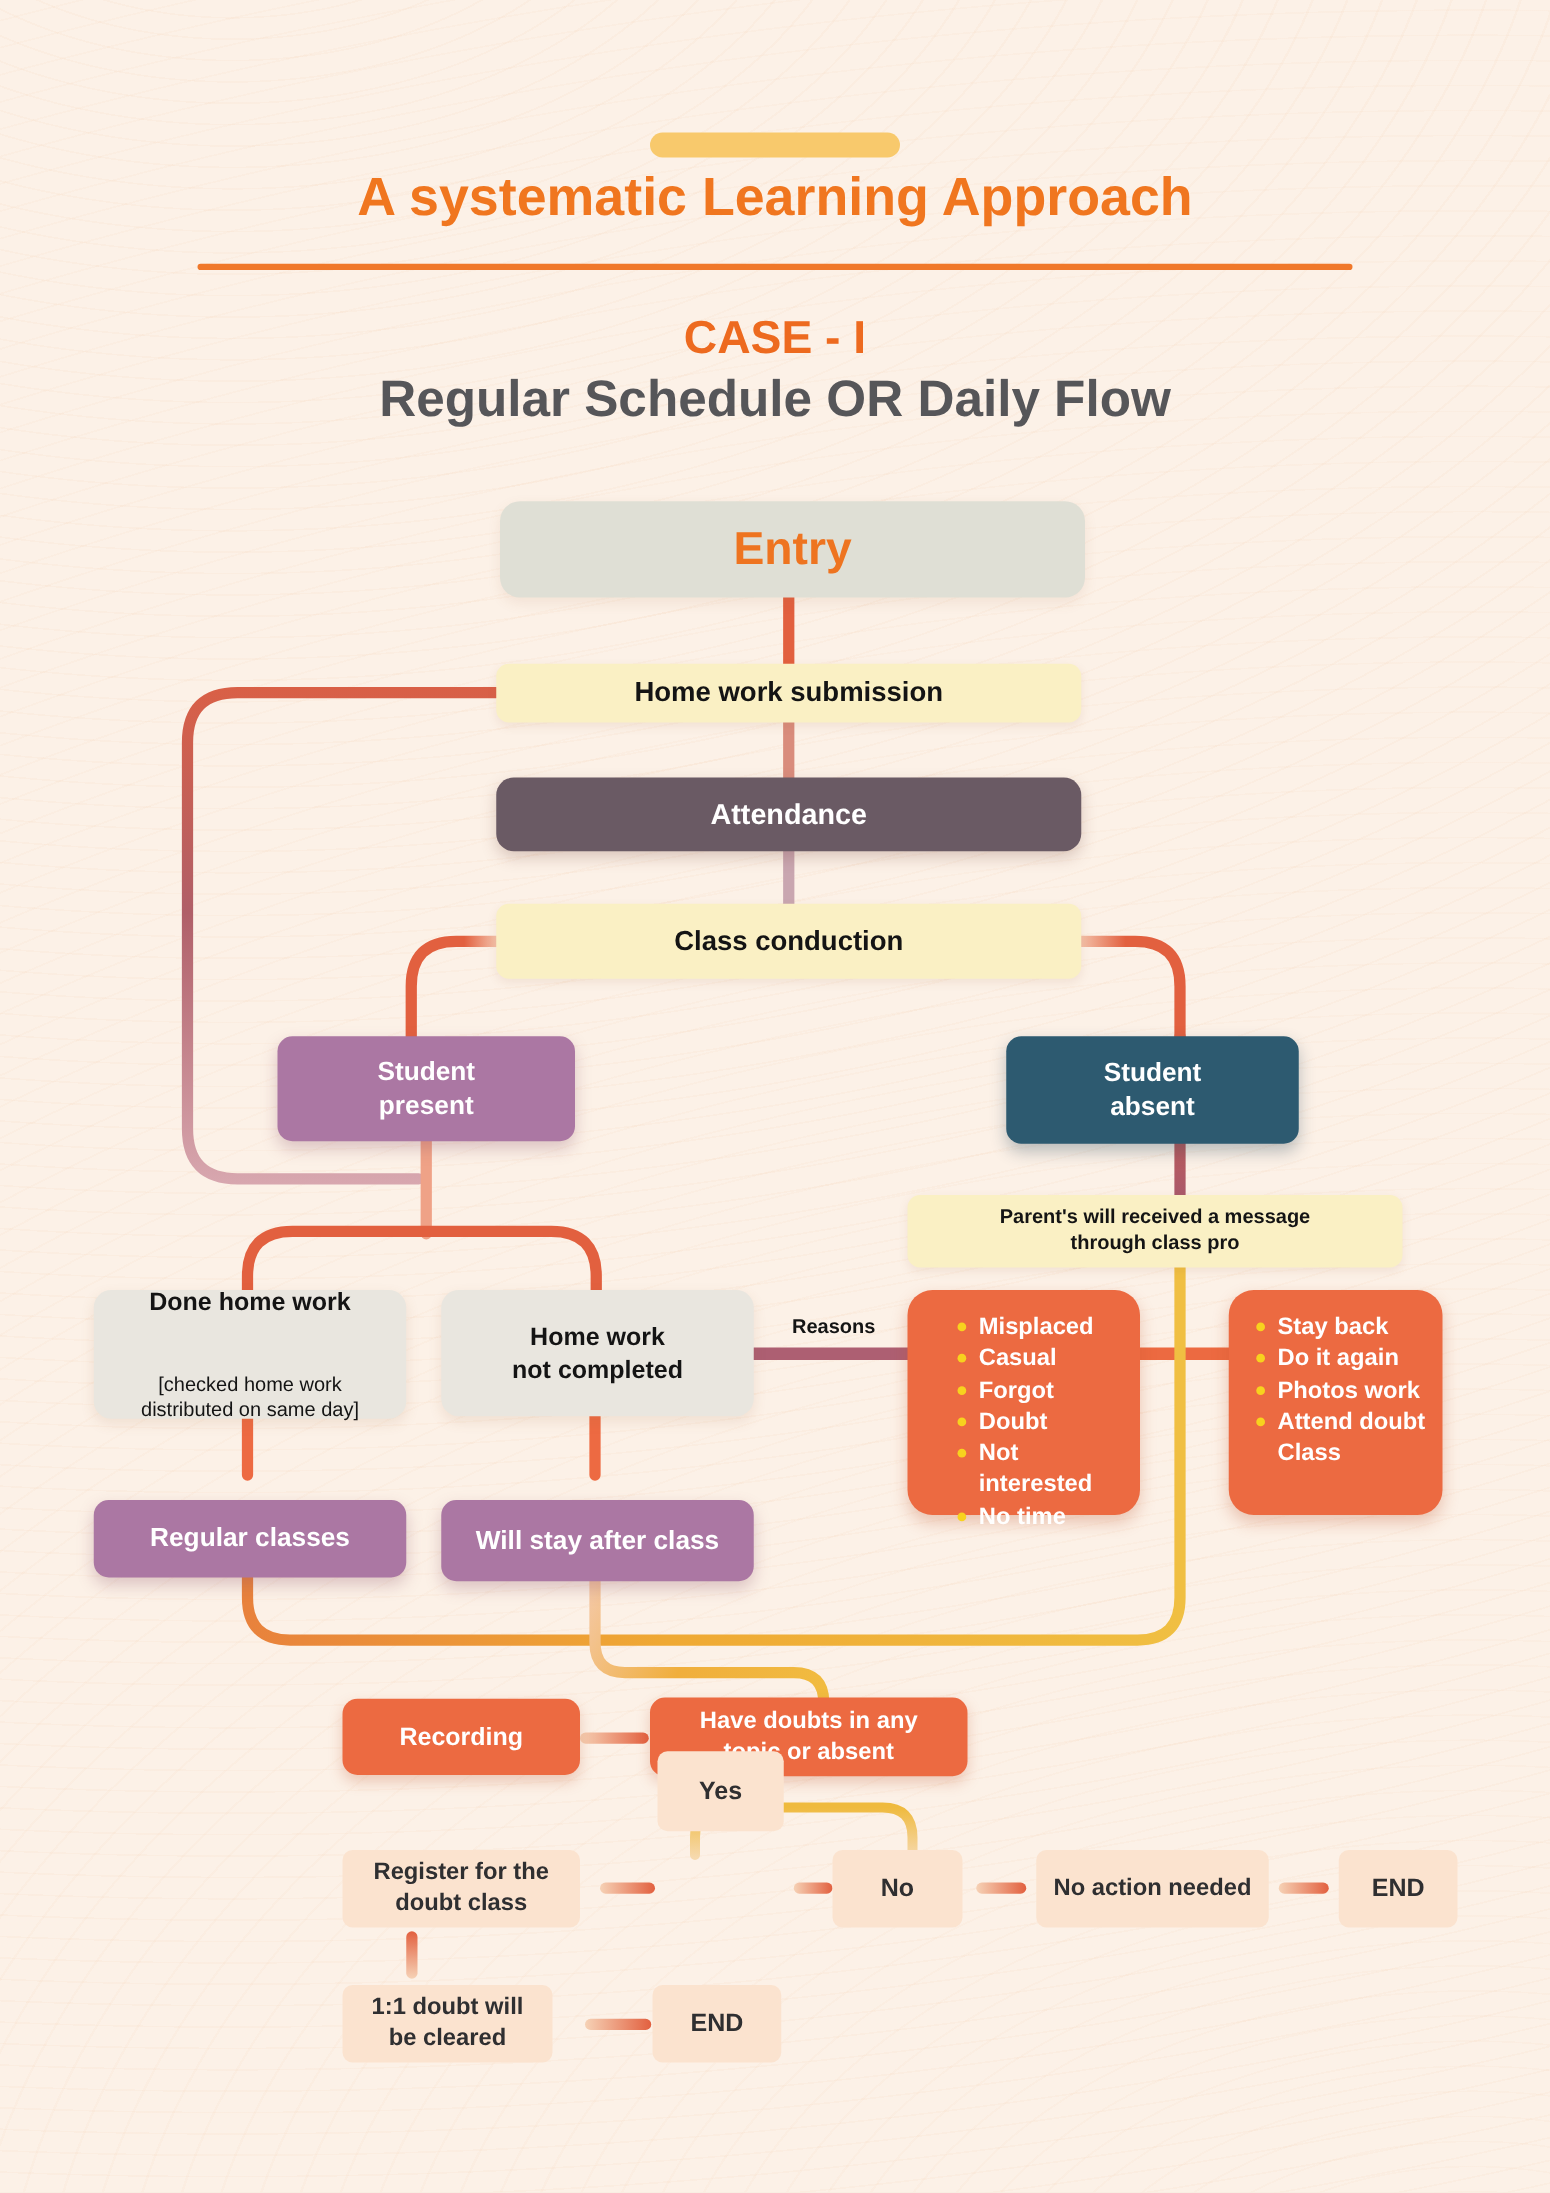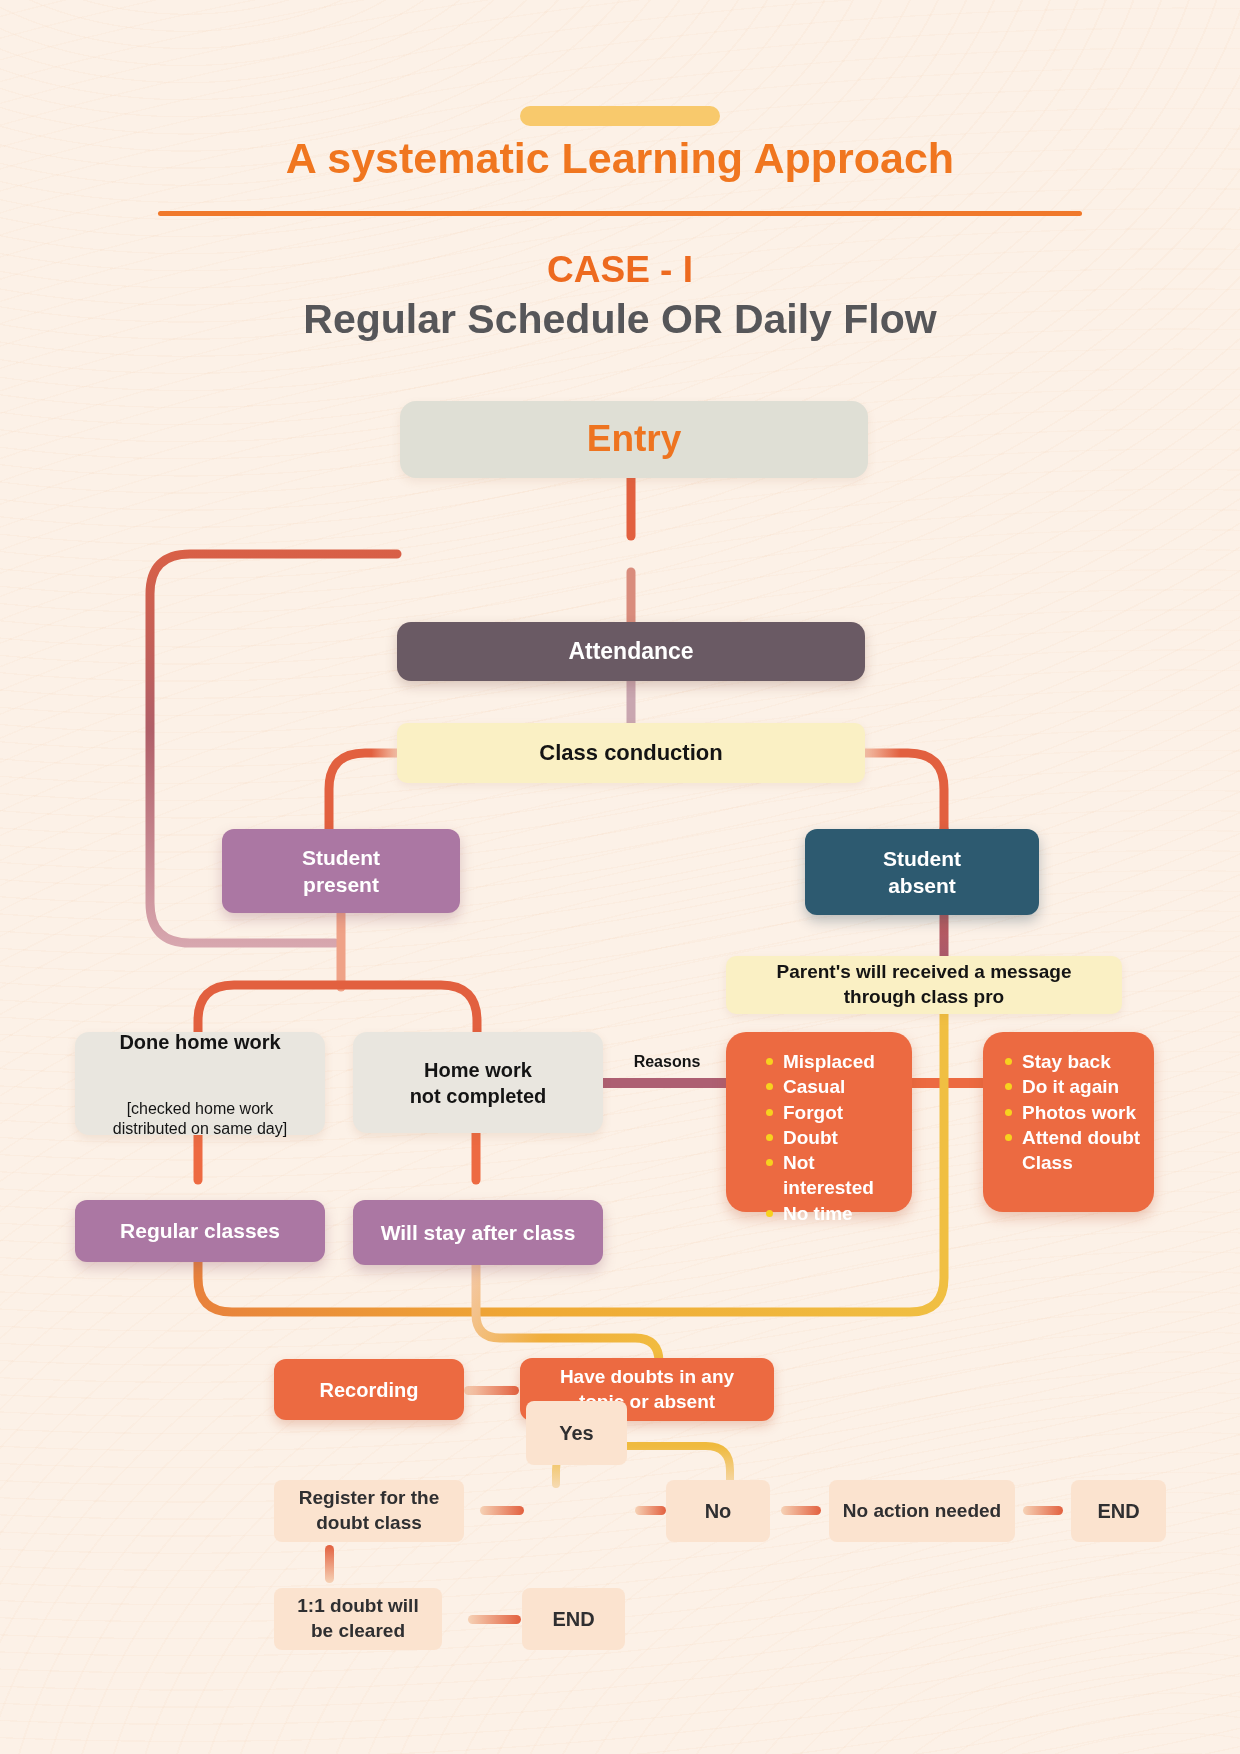--- a/index.html
+++ b/index.html
@@ -36,21 +36,21 @@
   .yellow{background:#faf0c4;border-radius:10px;font-size:22px;box-shadow:0 3px 8px rgba(160,100,60,.10);}
   .hw{left:397px;top:531px;width:468px;height:47px;}
   .att{left:397px;top:622px;width:468px;height:59px;background:#6a5a64;color:#fff;
        border-radius:14px;font-size:23px;box-shadow:0 5px 12px rgba(120,70,60,.25);}
   .cc{left:397px;top:723px;width:468px;height:60px;}
   .purple{background:#ab77a3;color:#fff;border-radius:12px;font-size:21px;
           box-shadow:0 6px 13px rgba(140,80,100,.28);}
   .sp{left:222px;top:829px;width:238px;height:84px;}
   .sa{left:805px;top:829px;width:234px;height:86px;background:#2d5a70;color:#fff;border-radius:12px;
       font-size:21px;box-shadow:0 6px 13px rgba(40,70,90,.30);}
-  .parents{left:726px;top:956px;width:396px;height:58px;font-size:19px;line-height:1.35;}
+  .parents{left:726px;top:956px;width:396px;height:58px;font-size:16px;line-height:1.35;}
   .gray{background:#e9e6df;border-radius:14px;flex-direction:column;
         box-shadow:0 4px 10px rgba(160,100,60,.12);gap:44px;}
   .done{left:75px;top:1032px;width:250px;height:103px;padding:6px 10px;}
   .done .t{font-size:20px;}
   .done .n{font-size:16px;font-weight:500;line-height:1.25;white-space:pre-line;}
   .notdone{left:353px;top:1032px;width:250px;height:101px;font-size:20px;}
   .reasons-lab{left:626px;top:1050px;width:82px;height:24px;font-size:16px;}
   .obox{background:#ec6a41;border-radius:20px;color:#fff;align-items:flex-start;
         box-shadow:0 6px 13px rgba(190,80,40,.28);}
   .ob1{left:726px;top:1032px;width:186px;height:180px;padding:17px 10px 0 40px;}
@@ -163,20 +163,23 @@
 
   <div class="pill"></div>
   <div class="hdr title">A systematic Learning Approach</div>
   <div class="rule"></div>
   <div class="hdr case">CASE - I</div>
   <div class="hdr subtitle">Regular Schedule OR Daily Flow</div>
 
   <div class="node entry">
     <span class="lbl">Entry</span>
   </div>
+  <div class="node yellow hw">
+    <span class="lbl">Home work submission</span>
+  </div>
   <div class="node att">
     <span class="lbl">Attendance</span>
   </div>
   <div class="node yellow cc">
     <span class="lbl">Class conduction</span>
   </div>
 
   <div class="node purple sp">
     <span class="lbl">Student
 present</span>

